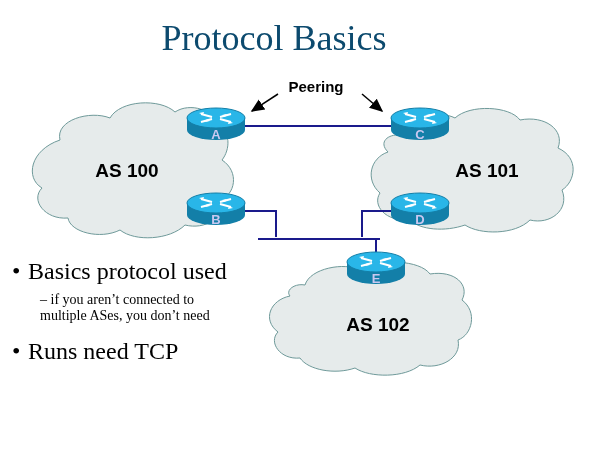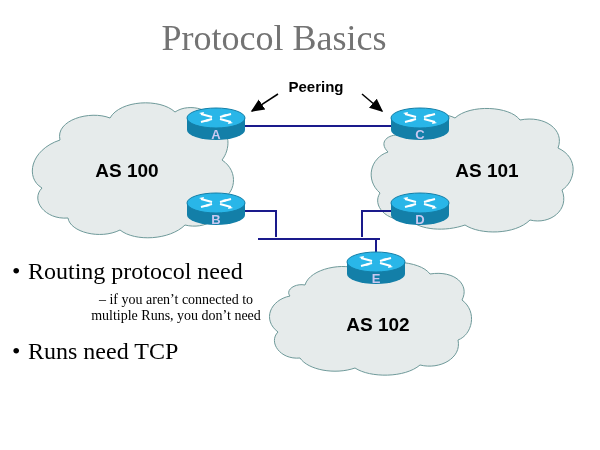--- a/index.html
+++ b/index.html
@@ -1,29 +1,29 @@
 <!DOCTYPE html>
 <html><head>
 <meta charset="utf-8">
 <style>
   html, body { margin:0; padding:0; background:#ffffff; }
   body { width:600px; height:450px; position:relative; overflow:hidden; }
   #slide { position:absolute; left:0; top:0; width:600px; height:450px; }
   .title {
     position:absolute; left:0; top:16px; width:548px; text-align:center;
-    font-family:"Liberation Serif", serif; font-size:36px; color:#737373; line-height:44px;
+    font-family:"Liberation Serif", serif; font-size:36px; color:#0c4a6e; line-height:44px;
   }
   svg { position:absolute; left:0; top:0; }
   .as-label { font-family:"Liberation Sans", sans-serif; font-weight:bold; font-size:19px; fill:#000; }
   .peer-label { font-family:"Liberation Sans", sans-serif; font-weight:bold; font-size:15px; fill:#000; }
   .router-letter { font-family:"Liberation Sans", sans-serif; font-weight:bold; font-size:13px; fill:#c8c8f0; }
   .bullets { position:absolute; left:12px; top:258px; font-family:"Liberation Serif", serif; color:#000; }
   .b1 { font-size:24px; line-height:26px; position:relative; padding-left:16px; }
   .b1 .dot { position:absolute; left:0; top:0; }
-  .sub { font-size:14px; line-height:16px; margin-left:44px; margin-top:8px; width:240px;text-align:center; }
+  .sub { font-size:14px; line-height:16px; margin-left:28px; margin-top:8px; width:240px; }
   .b2 { margin-top:14px; }
 </style>
 </head>
 <body>
 
 <div id="slide">
   <div class="title">Protocol Basics</div>
 
   <svg width="600" height="450" viewBox="0 0 600 450">
     <defs>
@@ -105,24 +105,24 @@
     </g>
     <g transform="translate(376,262)">
       <use href="#router-shape"></use>
       <text class="router-letter" x="0" y="21" text-anchor="middle">E</text>
     </g>
   </svg>
 
   <div class="bullets">
     <div class="b1">
       <span class="dot">•</span>
-      <div>Routing protocol need</div>
+      <div>Basics protocol used</div>
     </div>
     <div class="sub">
       <div>– if you aren’t connected to</div>
-      <div>multiple Runs, you don’t need</div>
+      <div>multiple ASes, you don’t need</div>
     </div>
     <div class="b1 b2">
       <span class="dot">•</span>
       <div>Runs need TCP</div>
     </div>
   </div>
 </div>
 
 </body></html>

